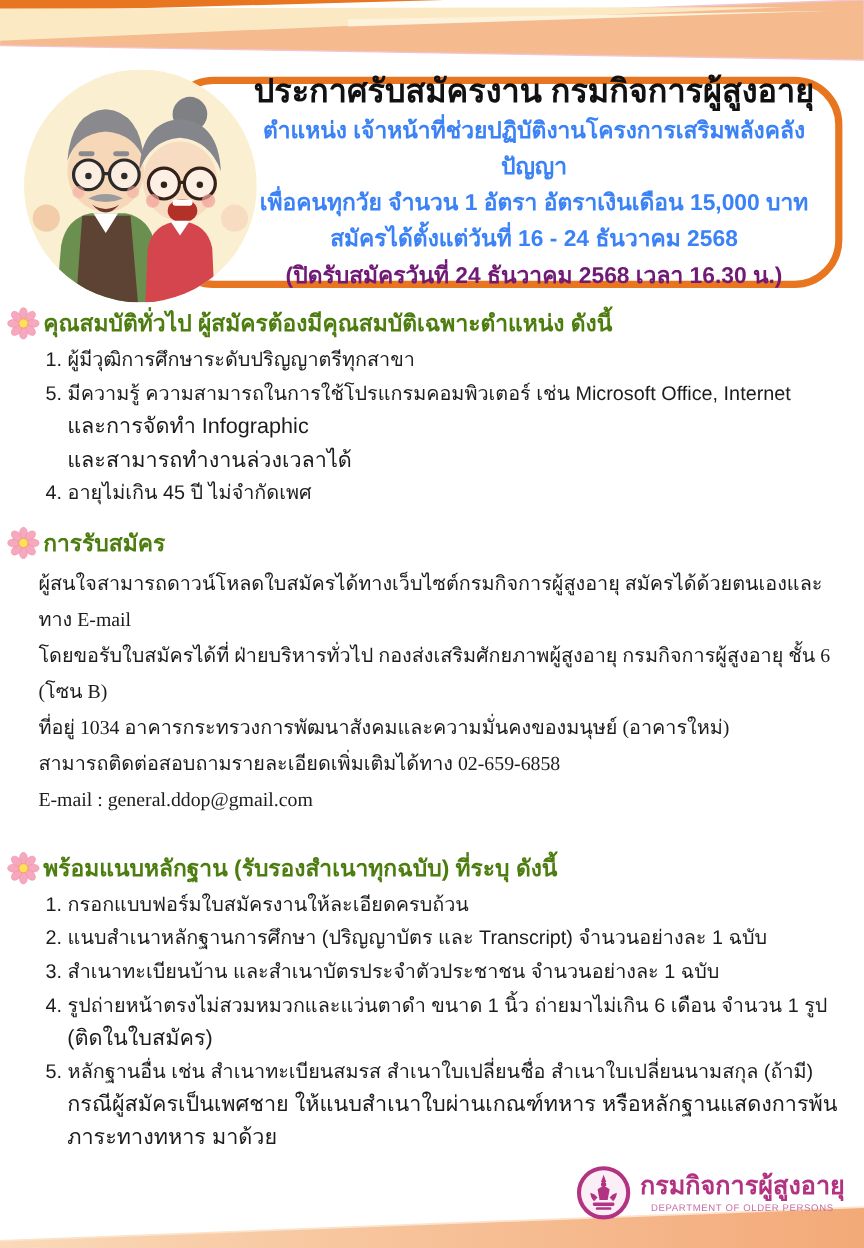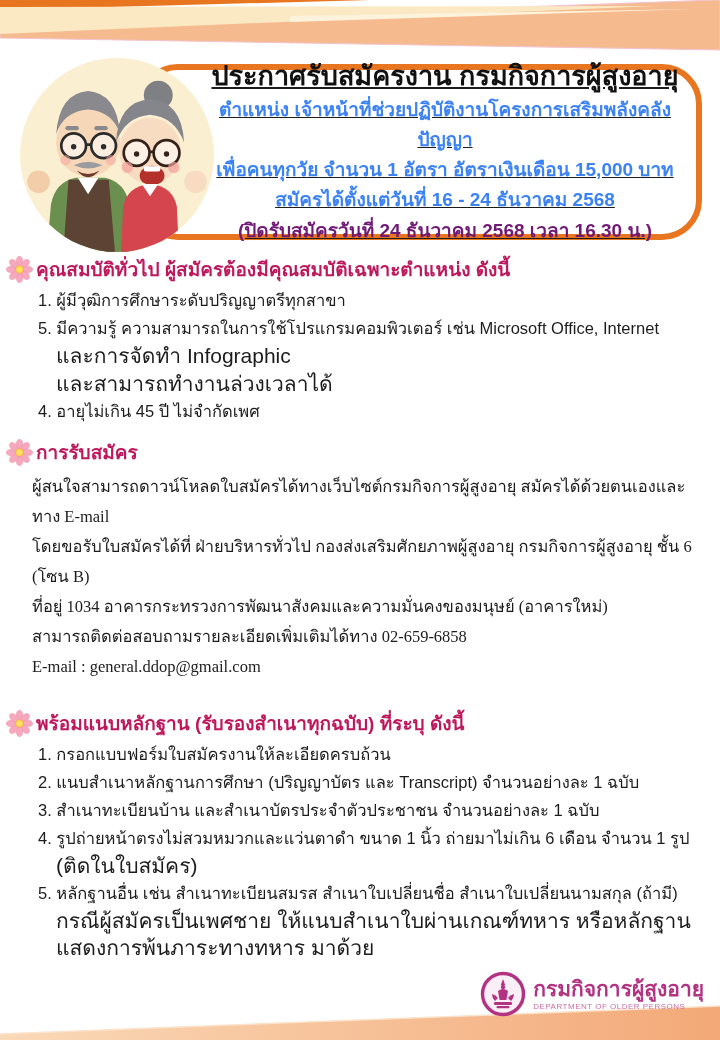--- a/index.html
+++ b/index.html
@@ -7,40 +7,40 @@
         font-family:"Liberation Sans","DejaVu Sans",sans-serif;color:#1c1c1c;}
   svg{display:block;}
   .top-banner{position:absolute;top:0;left:0;z-index:1;}
   .bottom-banner{position:absolute;bottom:0;left:0;z-index:1;}
 
   .couple-circle{position:absolute;left:20px;top:58px;width:194px;height:194px;z-index:4;}
 
   .promo-box{position:absolute;left:138px;top:64px;width:564px;height:176px;box-sizing:border-box;
              border:6px solid #E8751F;border-radius:40px;background:#fff;z-index:3;
              display:flex;flex-direction:column;align-items:center;justify-content:center;
-             text-align:center;padding-left:58px;padding-right:8px;gap:2px;text-decoration:underline;}
+             text-align:center;padding-left:58px;padding-right:8px;gap:2px;}
   .promo-title{font-size:27px;font-weight:bold;color:#111;line-height:34px;}
   .promo-sub div{font-size:19px;font-weight:bold;color:#3b82f6;line-height:30px;}
   .promo-deadline{font-size:19px;font-weight:bold;color:#701a75;line-height:28px;}
 
   .content{position:absolute;top:254px;left:0;right:0;padding:0 12px 0 6px;z-index:2;}
-  .section-heading{display:flex;align-items:center;gap:3px;font-size:19px;font-weight:bold;color:#be185d;}
+  .section-heading{display:flex;align-items:center;gap:3px;font-size:19px;font-weight:bold;color:#4d7c0f;}
   .flower{width:27px;height:27px;flex:0 0 auto;}
   .list{margin-top:3px;padding-left:32px;}
   .list .item{margin-bottom:1px;}
   .list .line-first{line-height:27px;font-size:16.5px;}
-  .list .line-cont{line-height:27px;font-size:21px;padding-left:18px;}
+  .list .line-cont{line-height:27px;font-size:18px;padding-left:18px;}
   .paras{margin-top:5px;padding-left:26px;}
   .paras .line-first{line-height:30px;font-size:16.5px;font-family:Liberation Serif, serif;}
   .sec-application{margin-top:12px;}
   .sec-documents{margin-top:26px;}
 
   .logo{position:absolute;right:16px;top:970px;display:flex;align-items:center;gap:6px;z-index:3;}
   .logo-emblem{width:48px;height:48px;}
-  .logo-text{display:flex;flex-direction:column;line-height:1;}
+  .logo-text{display:flex;flex-direction:column;line-height:1;text-align:center;}
   .logo-text-th{font-size:21px;font-weight:bold;color:#B23382;line-height:24px;}
   .logo-text-en{font-size:8px;color:#C76FA6;letter-spacing:.5px;margin-top:2px;}
 </style>
 </head>
 <body>
 
 <div class="page">
 
   <svg class="top-banner" width="720" height="58" viewBox="0 0 720 58">
     <polygon points="0,0 370,0 0,10" fill="#E8751F"></polygon>

